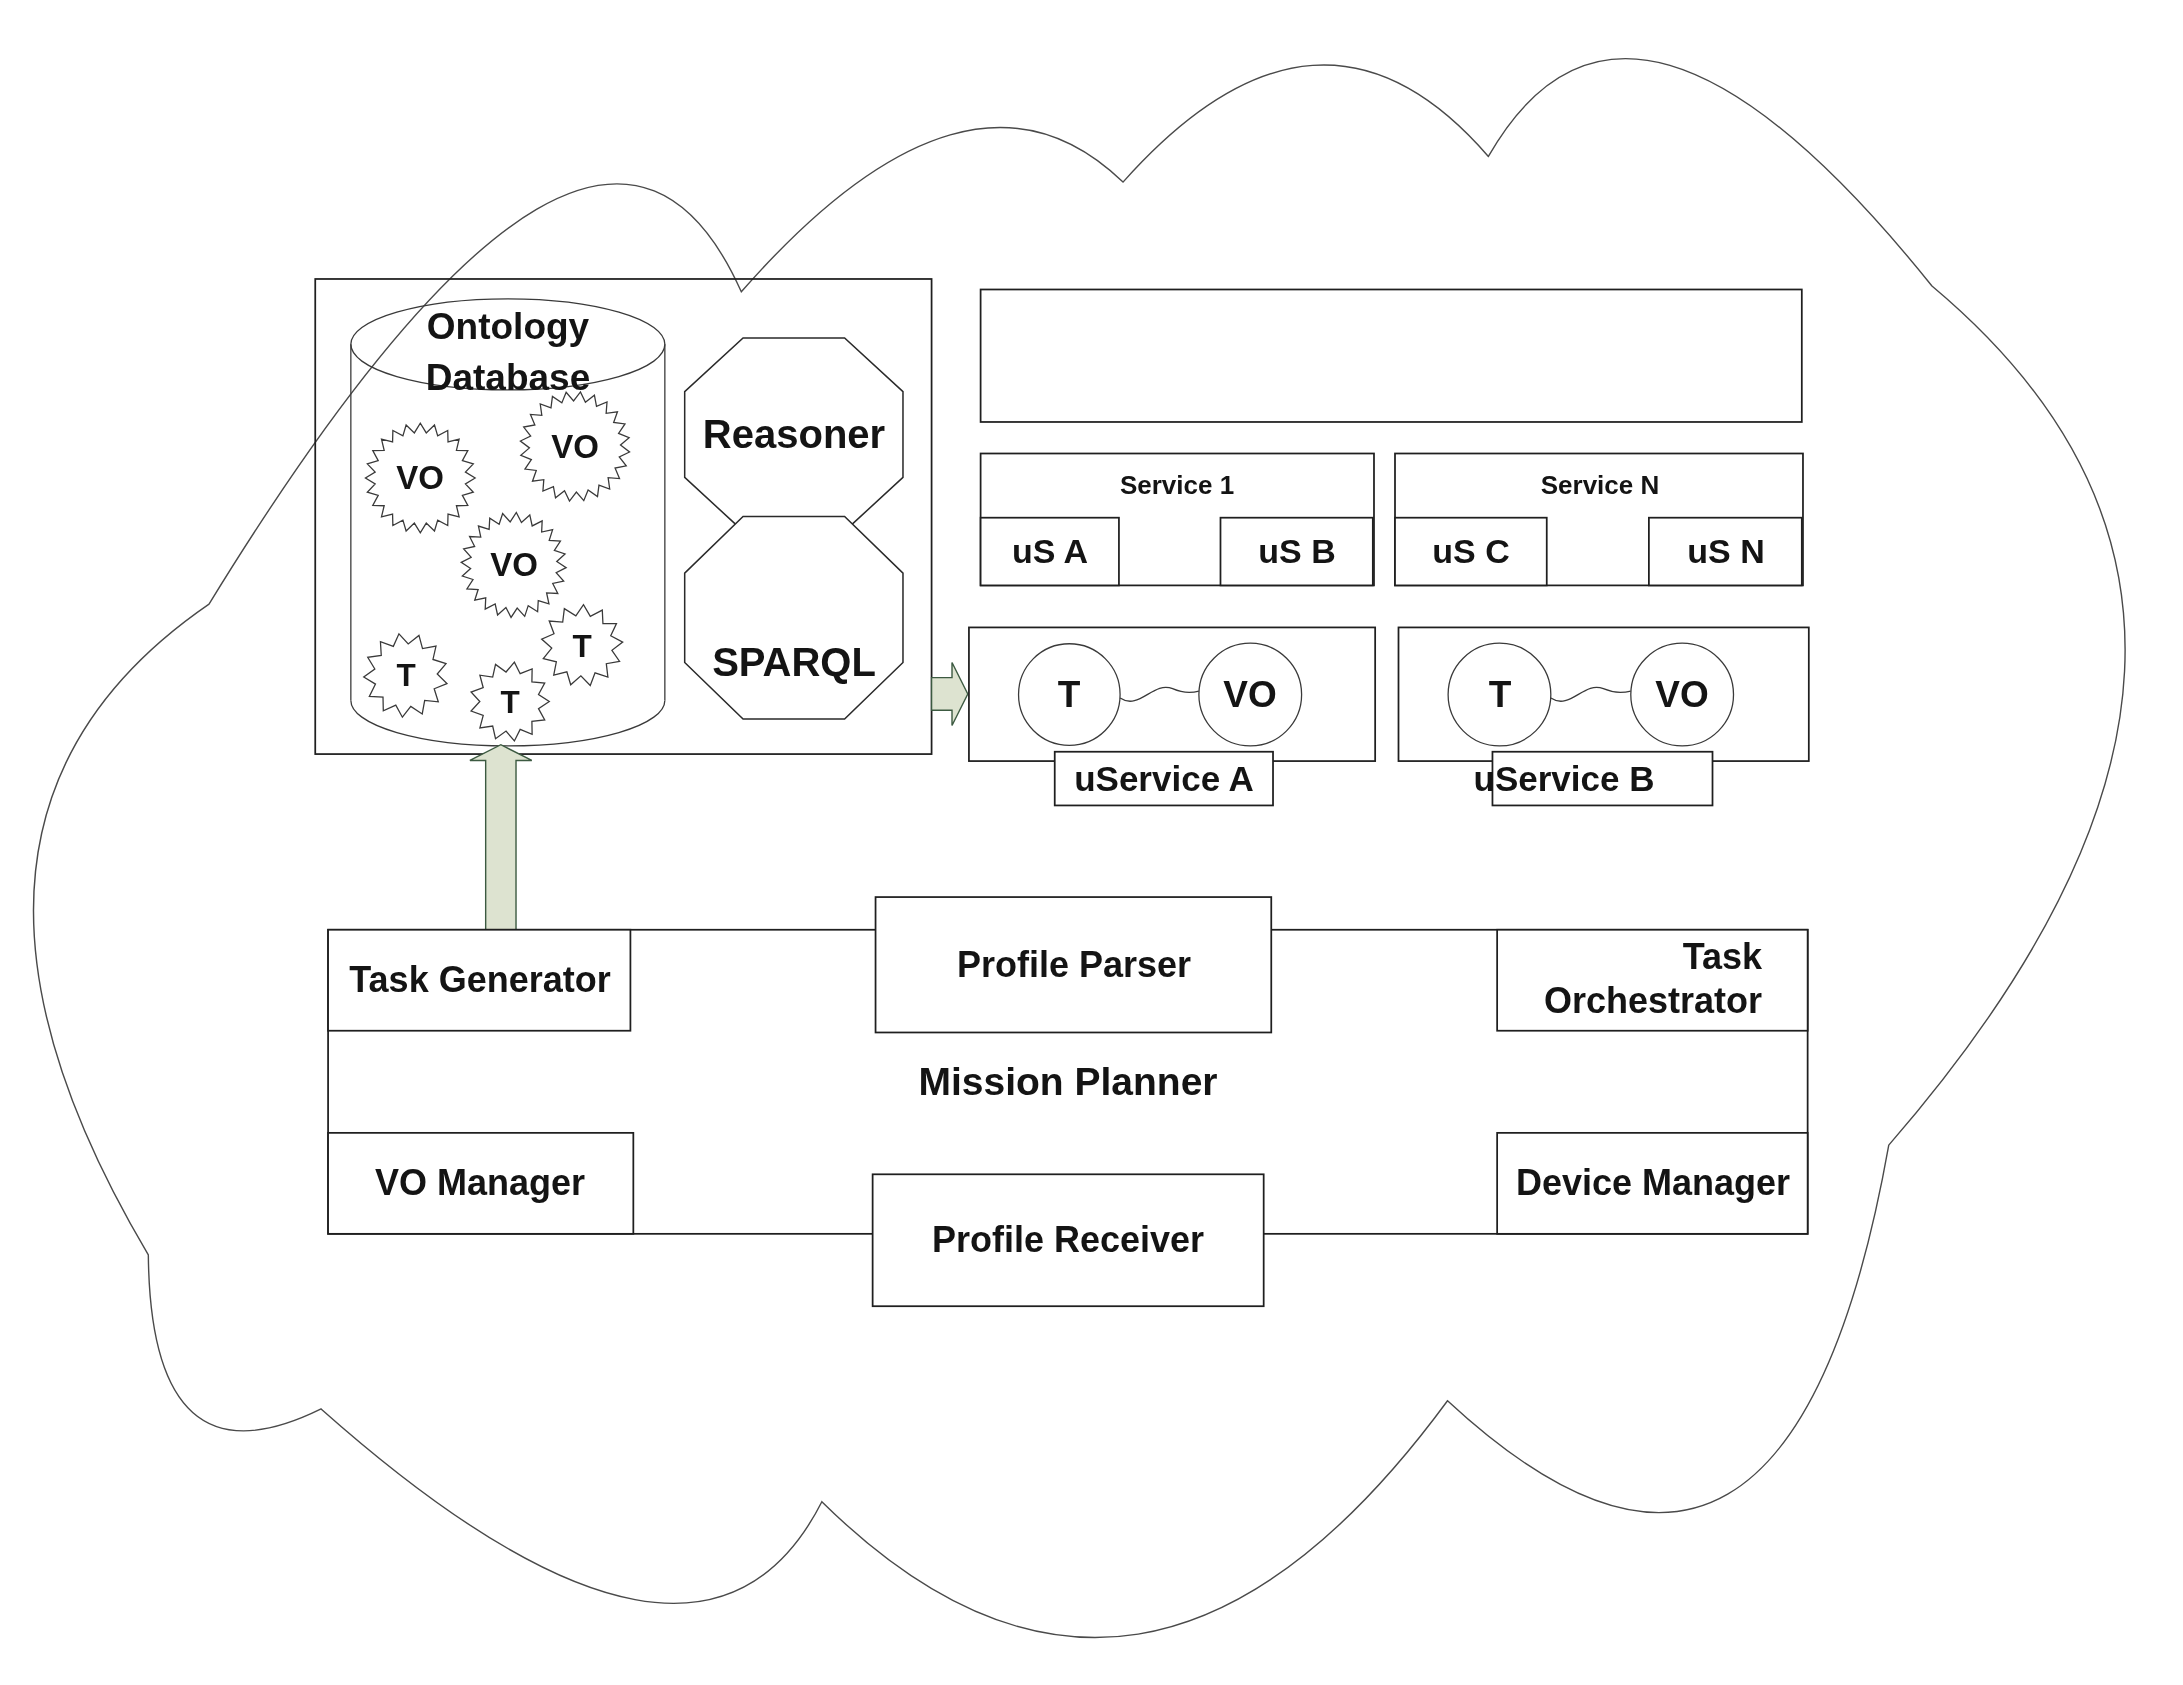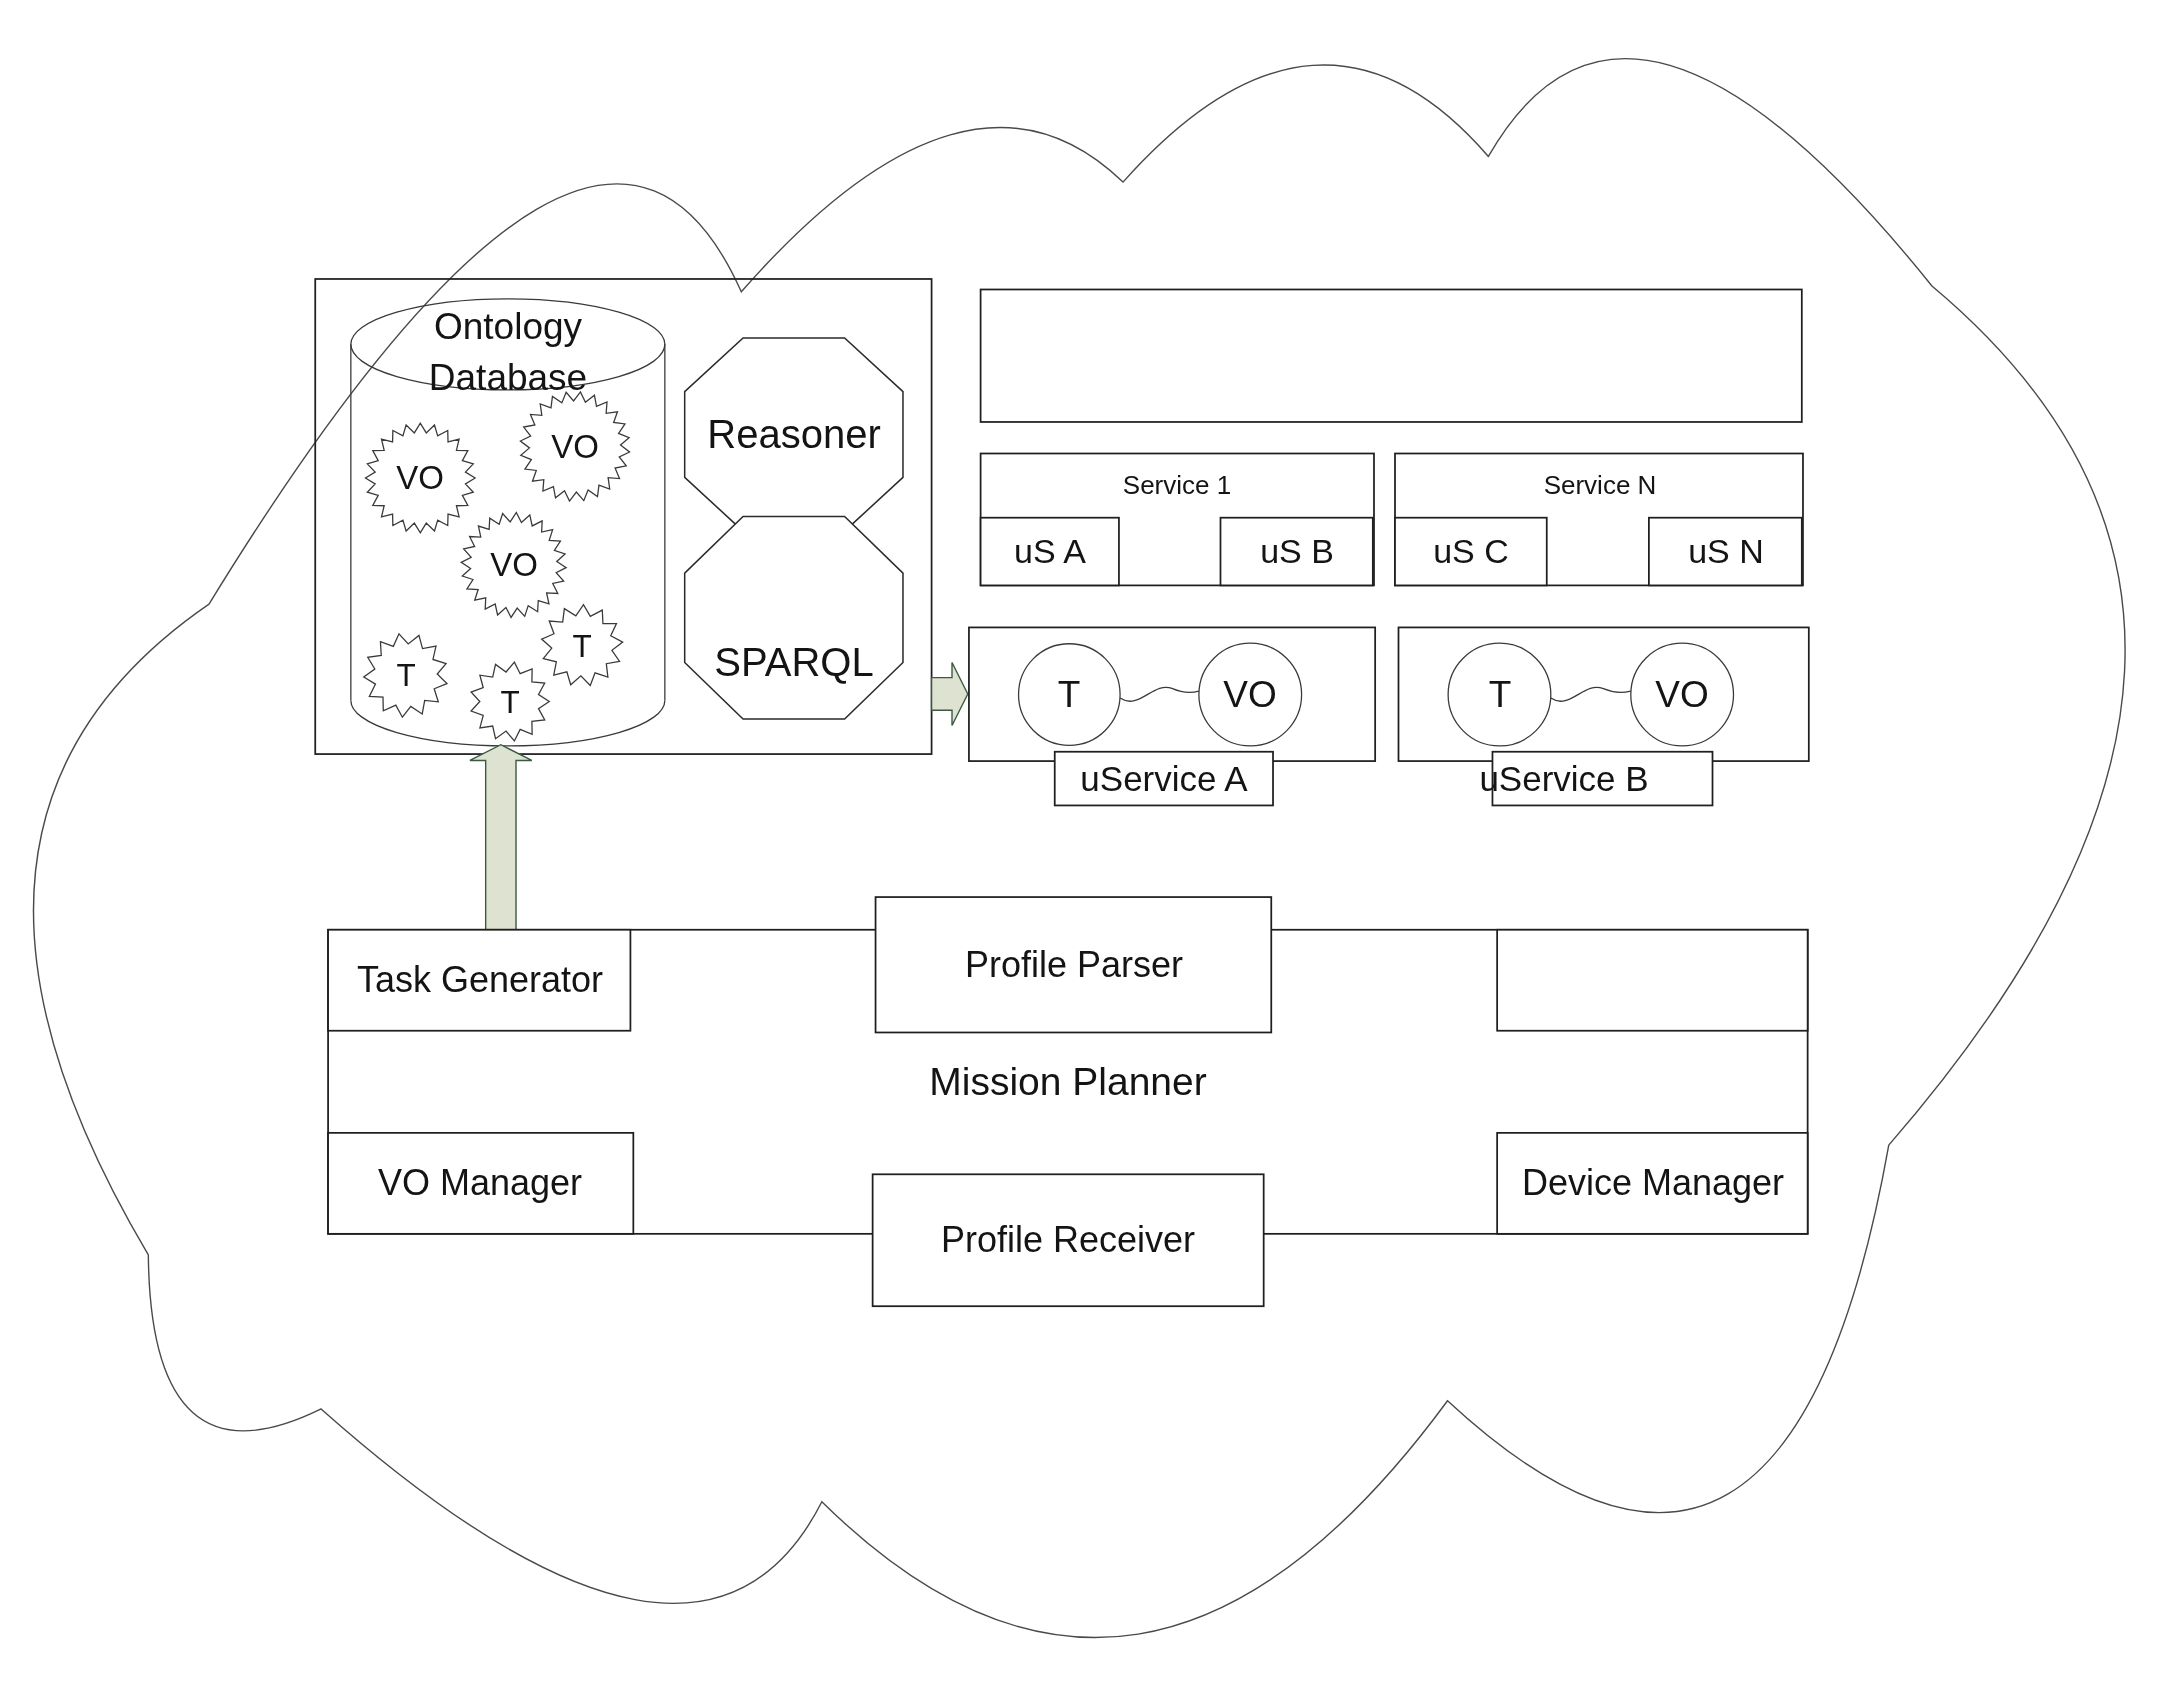--- a/index.html
+++ b/index.html
@@ -1,20 +1,20 @@
 <!DOCTYPE html>
 <html style="--arrow-fill: #dde3d0; --arrow-stroke: #3c5a41;font-size:9.3px"><head>
 <meta charset="utf-8">
 <style>
   html,body{margin:0;padding:0;background:#fff;}
   .stage{position:relative;width:2183px;height:1685px;background:#fff;overflow:hidden;
          font-family:"Liberation Sans", sans-serif;color:#111;}
   .stage svg{position:absolute;left:0;top:0;}
   .lbl{position:absolute;transform:translate(-50%,-50%);white-space:nowrap;
-       text-align:right;line-height:1.22;color:#141414;}
+       text-align:right;line-height:1.22;color:#141414;font-weight:bold;}
   .f-client{font-size:58px;}
   .f-service{font-size:26px;}
   .f-us{font-size:34px;}
   .f-oct{font-size:40px;}
   .f-cyl{font-size:37px;}
   .f-gear{font-size:33px;}
   .f-star{font-size:31.5px;}
   .f-circle{font-size:37px;}
   .f-userv{font-size:35px;}
   .f-module{font-size:36px;}
@@ -123,19 +123,23 @@
   <div class="lbl f-circle" style="left:1069px;top:695px;">T</div>
   <div class="lbl f-circle" style="left:1250px;top:695px;">VO</div>
   <div class="lbl f-circle" style="left:1500px;top:695px;">T</div>
   <div class="lbl f-circle" style="left:1682px;top:695px;">VO</div>
 
   <div class="lbl f-userv" style="left:1164px;top:779px;">uService A</div>
   <div class="lbl f-userv" style="left:1564px;top:779px;">uService B</div>
 
   <div class="lbl f-module" style="left:480px;top:980px;">Task Generator</div>
   <div class="lbl f-module" style="left:1074px;top:965px;">Profile Parser</div>
+  <div class="lbl f-module" style="left:1653px;top:979px;">
+    <span style="display:block;">Task</span>
+    <span style="display:block;">Orchestrator</span>
+  </div>
   <div class="lbl f-mission" style="left:1068px;top:1082px;">Mission Planner</div>
   <div class="lbl f-module" style="left:480px;top:1183px;">VO Manager</div>
   <div class="lbl f-module" style="left:1068px;top:1240px;">Profile Receiver</div>
   <div class="lbl f-module" style="left:1653px;top:1183px;">Device Manager</div>
 
 </div>
 
 
 </body></html>

